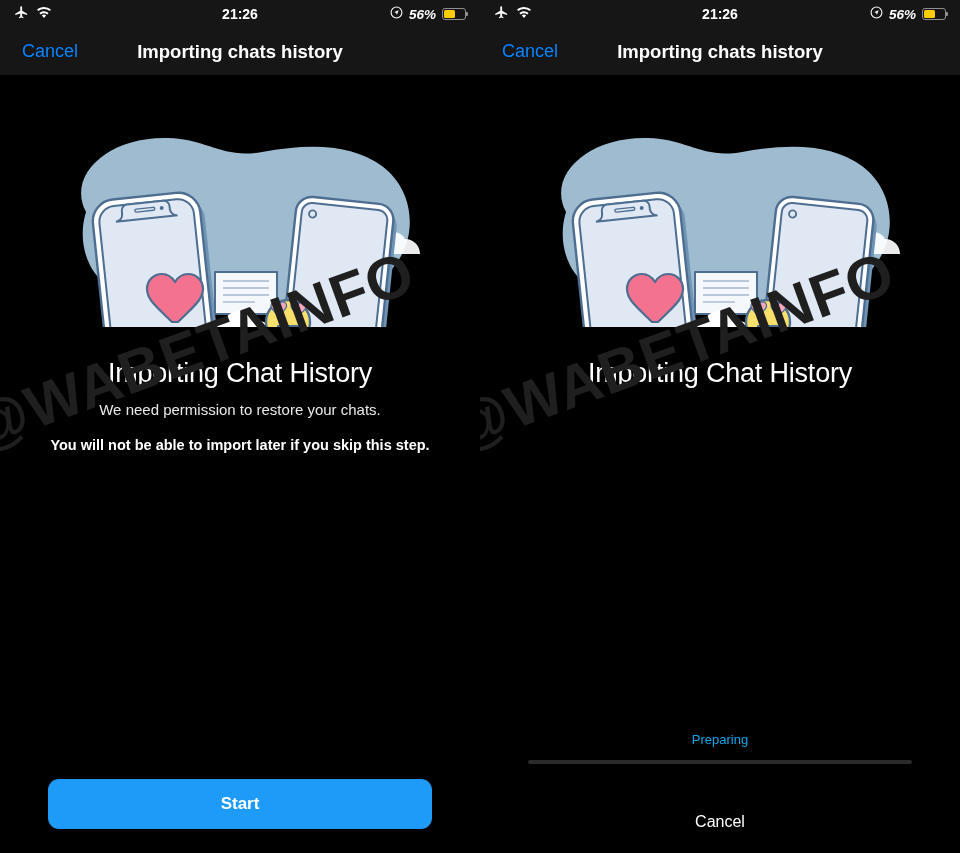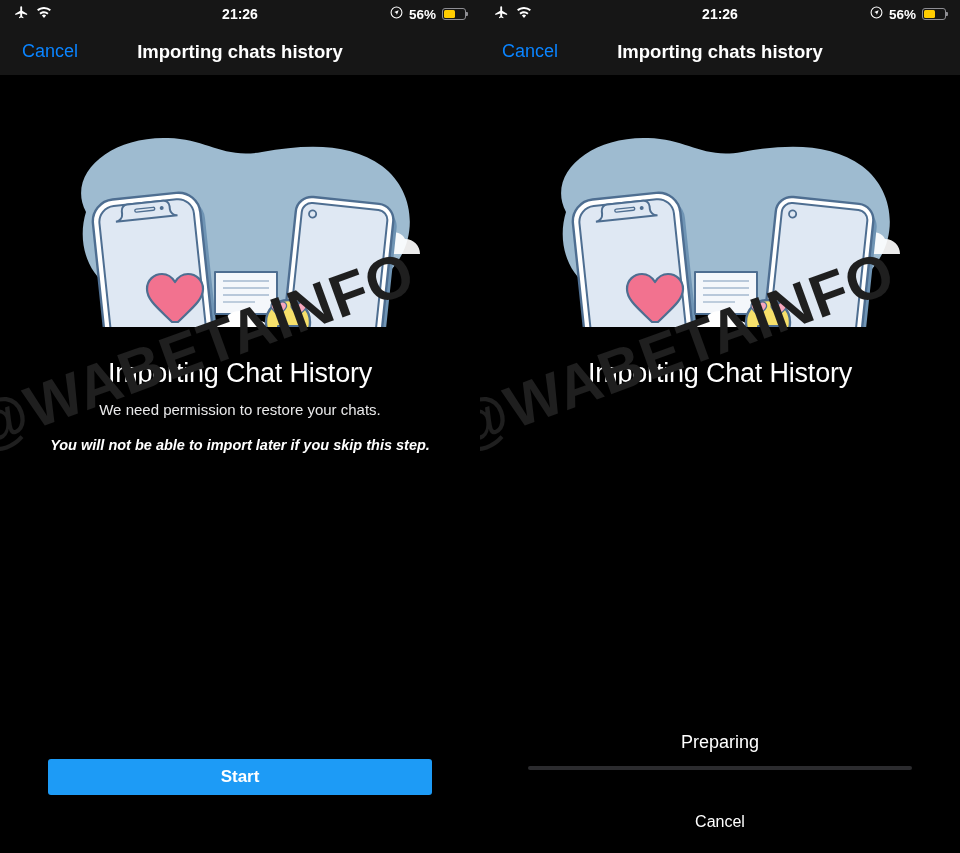--- a/index.html
+++ b/index.html
@@ -57,20 +57,21 @@
     margin-left: auto;
     display: flex;
     align-items: center;
     gap: 6px;
     z-index: 2;
   }
   .sb-pct {
     color: #ffffff;
     font-size: 13.5px;
     font-weight: bold;
+    font-style: italic;
   }
   .battery {
     position: relative;
     width: 24px;
     height: 12px;
     border: 1.2px solid #8e8e93;
     border-radius: 3px;
     box-sizing: border-box;
   }
   .battery::after {
@@ -144,53 +145,52 @@
     color: #e9e9ea;
     font-size: 15px;
     font-weight: normal;
   }
   .warning {
     margin-top: 19px;
     text-align: center;
     color: #ffffff;
     font-size: 14.5px;
     font-weight: bold;
-    font-style: italic;
   }
 
   
   .start-button {
     position: absolute;
     left: 48px;
     right: 48px;
-    top: 677px;
-    height: 36px;
+    top: 697px;
+    height: 50px;
     background: #1d9bf6;
-    border-radius: 3px;
+    border-radius: 11px;
     display: flex;
     align-items: center;
     justify-content: center;
     color: #ffffff;
     font-size: 17px;
     font-weight: bold;
     cursor: pointer;
     border: none;
     font-family: "Liberation Sans", sans-serif;
   }
 
   .progress-wrap {
     position: absolute;
     left: 48px;
     right: 48px;
     top: 650px;
   }
   .progress-label {
     text-align: center;
-    color: #ffffff;
-    font-size: 18px;
+    color: #0ea5e9;
+    font-size: 13px;
     margin-bottom: 13px;
   }
   .progress-track {
     height: 4px;
     background: #2b2b2e;
     border-radius: 2px;
     overflow: hidden;
   }
   .progress-fill {
     height: 100%;

